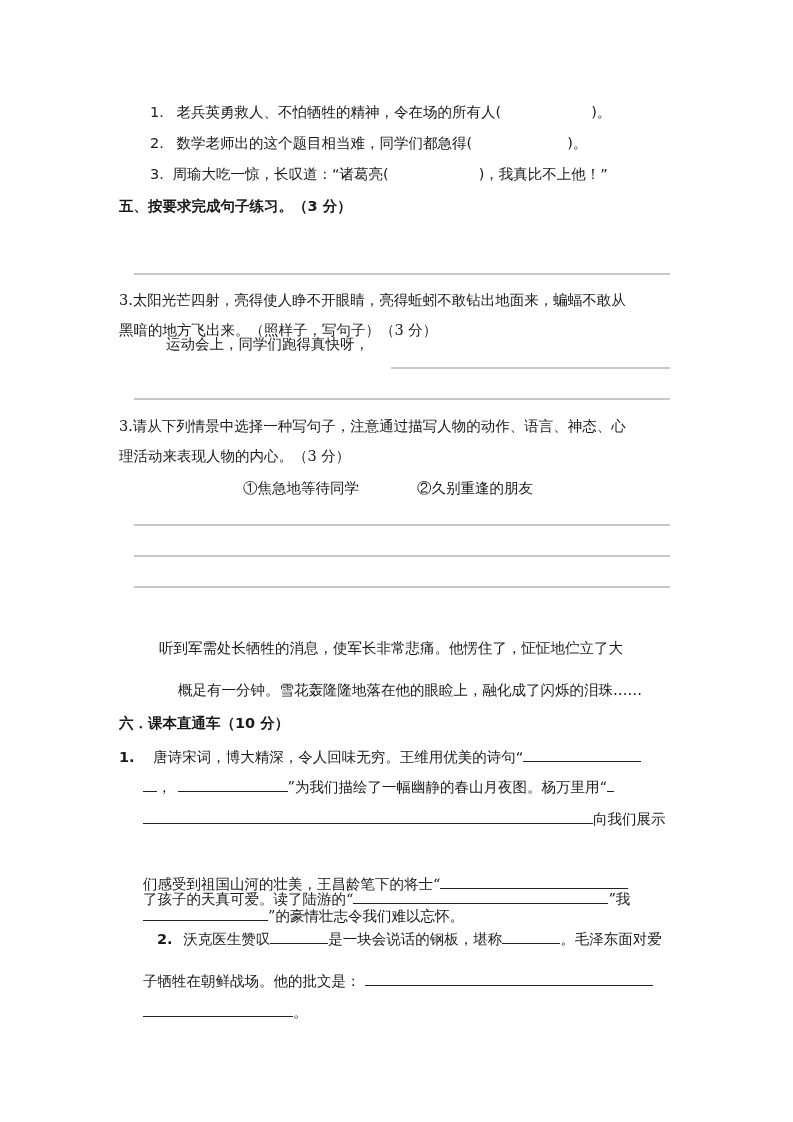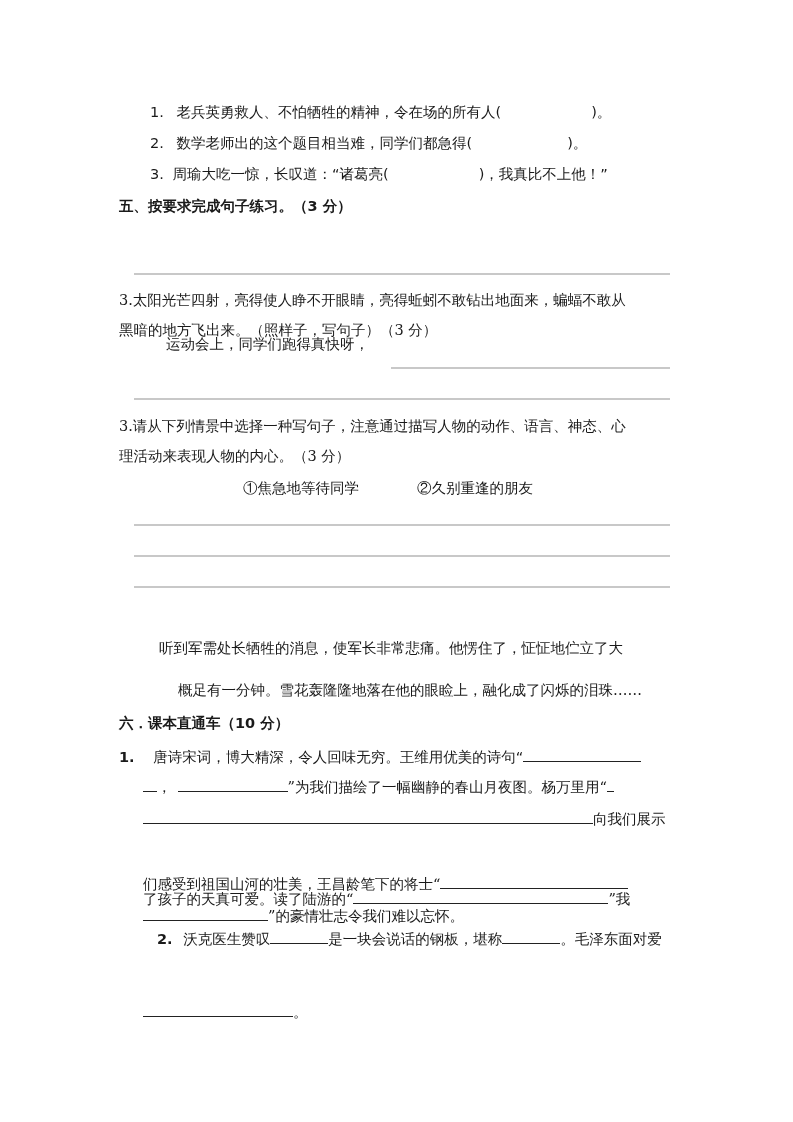--- a/index.html
+++ b/index.html
@@ -72,17 +72,20 @@
     <span>们感受到祖国山河的壮美，王昌龄笔下的将士“</span><span class="blank" style="width:188px"></span>
   </div>
   <div class="abs serif t15" style="left:143px; top:905px;">
     <span class="blank" style="width:125px"></span><span>”的豪情壮志令我们难以忘怀。</span>
   </div>
 
   <div class="abs serif t15" style="left:119px; top:928px;margin-left:38px;">
     <span class="bold sans">2.</span>
     <span style="margin-left:6px">沃克医生赞叹</span><span class="blank" style="width:58px"></span><span>是一块会说话的钢板，堪称</span><span class="blank" style="width:58px"></span><span>。毛泽东面对爱</span>
   </div>
+  <div class="abs serif t15" style="left:143px; top:970px;">
+    <span>子牺牲在朝鲜战场。他的批文是：</span><span class="blank" style="width:288px; margin-left:4px"></span>
+  </div>
   <div class="abs serif t15" style="left:143px; top:1001px;">
     <span class="blank" style="width:150px"></span><span>。</span>
   </div>
 
 </div>
 
 </body></html>

